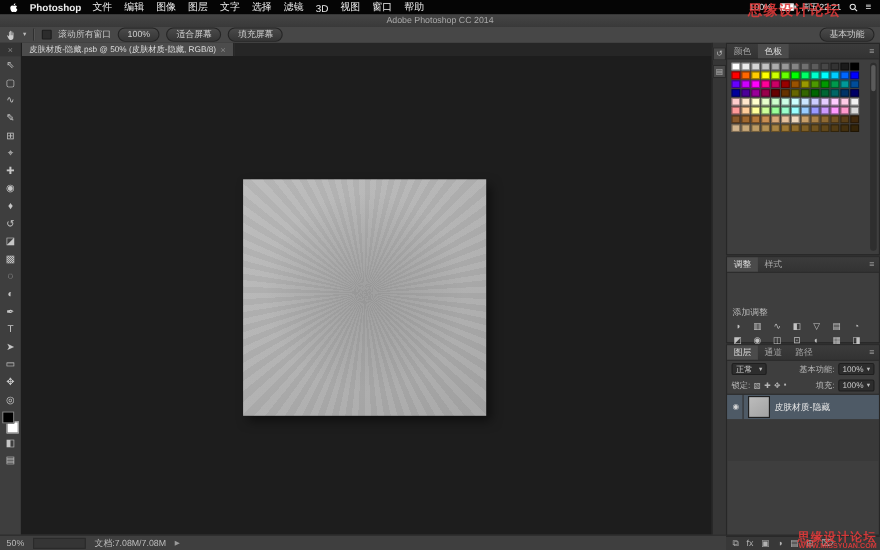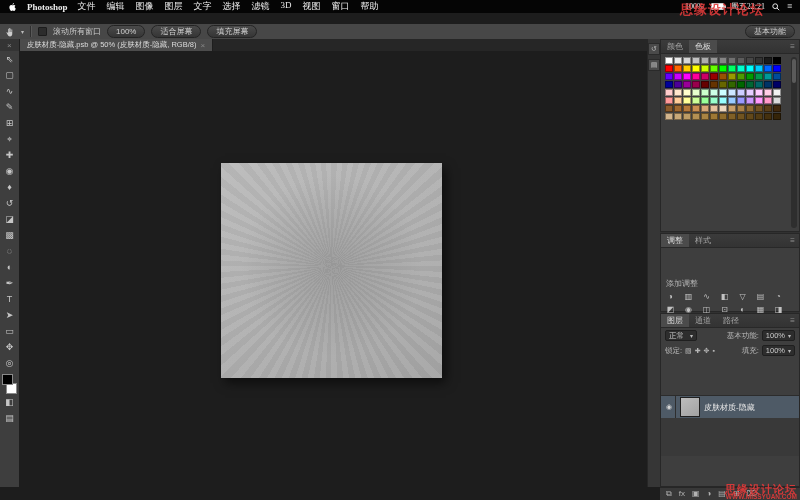--- a/index.html
+++ b/index.html
@@ -1,23 +1,23 @@
 <!DOCTYPE html>
 <html><head>
 <meta charset="utf-8">
 <style>
   html,body{margin:0;padding:0;background:#222;}
   #screen{position:relative;width:800px;height:500px;overflow:hidden;
     font-family:"Liberation Sans","DejaVu Sans",sans-serif;background:#1d1d1d;
     -webkit-font-smoothing:antialiased;}
   
   #menubar{position:absolute;left:0;top:0;right:0;height:13px;background:#050505;
-    display:flex;align-items:center;gap:10px;padding:0 8px;font-size:9px;color:#ededed;font-family:Liberation Serif, serif;}
+    display:flex;align-items:center;gap:10px;padding:0 8px;font-size:9px;color:#ededed;}
   #menubar .app-name{font-weight:bold;}
-  #menu-items{display:flex;gap:11px;}
+  #menu-items{display:flex;gap:11px;align-items:flex-end;}
   .menu-item{cursor:default;}
   .menu-right{margin-left:auto;display:flex;align-items:center;gap:7px;font-size:8px;}
   .battery{position:relative;width:11px;height:5px;border:1px solid #ccc;border-radius:1px;background:#fff;}
   .battery:after{content:"";position:absolute;right:-3px;top:1px;width:2px;height:3px;background:#ccc;}
   .nc-icon{font-size:9px;line-height:9px;}
   
   #titlebar{position:absolute;left:0;top:13px;right:0;height:11px;background:linear-gradient(#454545,#3a3a3a);
     border-bottom:1px solid #2a2a2a;text-align:center;font-size:8px;line-height:11px;color:#a9a9a9;}
   
   #optionsbar{position:absolute;left:0;top:24px;right:0;height:15px;background:#474747;
@@ -77,21 +77,21 @@
   .adj-add-label{font-size:8px;color:#b5b5b5;padding:2px 5px 0;margin-top:28px;}
   #adjustment-icons{display:flex;flex-wrap:wrap;padding:2px 3px;gap:2px 5px;}
   .adj-icon{width:13px;height:11px;font-size:8px;color:#c2c2c2;display:flex;align-items:center;justify-content:center;cursor:default;}
   
   .layer-ctrl-row{display:flex;align-items:center;gap:3px;padding:1px 4px;font-size:7.5px;color:#b8b8b8;height:13px;}
   .ps-select{display:inline-flex;align-items:center;justify-content:space-between;gap:3px;background:#2d2d2d;
     border:1px solid #1f1f1f;border-radius:2px;color:#ccc;font-size:7.5px;height:11px;padding:0 3px;box-sizing:border-box;cursor:default;}
   .mini-icon{font-size:7px;color:#b5b5b5;cursor:default;}
   #filter-icons,#lock-icons{display:flex;gap:3px;align-items:center;}
   .push-right{margin-left:auto;}
-  #layer-list{background:#393939;border-top:1px solid #2c2c2c;min-height:60px;margin-top:37px;}
+  #layer-list{background:#393939;border-top:1px solid #2c2c2c;min-height:60px;}
   .layer-row{display:flex;align-items:center;gap:4px;height:22px;padding:0 2px;cursor:default;}
   .layer-row.selected{background:#4e5a66;}
   .layer-eye{width:12px;text-align:center;font-size:7px;color:#d5d5d5;border-right:1px solid #2e2e2e;align-self:stretch;
     display:flex;align-items:center;justify-content:center;}
   .layer-thumb{width:18px;height:18px;border:1px solid #202020;
     background:linear-gradient(145deg,#bcbcbc,#a2a2a2);}
   .layer-name{font-size:8px;color:#e6e6e6;white-space:nowrap;overflow:hidden;}
   
   #statusbar-left{position:absolute;left:0;bottom:0;right:140px;height:13px;background:#3f3f3f;
     border-top:1px solid #2a2a2a;display:flex;align-items:center;gap:8px;padding:0 6px;font-size:8px;color:#bdbdbd;}
@@ -139,20 +139,23 @@
       <span style="display:flex;">
         <svg width="8" height="8" viewBox="0 0 10 10">
             <circle cx="4" cy="4" r="3" fill="none" stroke="#eee" stroke-width="1.2"></circle>
             <line x1="6.2" y1="6.2" x2="9" y2="9" stroke="#eee" stroke-width="1.2"></line>
           </svg>
       </span>
       <span class="nc-icon">≡</span>
     </div>
   </div>
 
+  <div id="titlebar">
+    <span>Adobe Photoshop CC 2014</span>
+  </div>
 
   <div id="optionsbar">
     <span style="display:flex;">
       <svg width="10" height="10" viewBox="0 0 16 16">
           <path fill="#ccc" d="M8 15c-2 0-3-1-4-3L2.5 9c-.3-.6.5-1.2 1-.7L5 10V3.5c0-.8 1.2-.8 1.2 0V8h.6V2.2c0-.8 1.2-.8 1.2 0V8h.6V3c0-.8 1.2-.8 1.2 0v5h.6V4.5c0-.8 1.2-.8 1.2 0V11c0 2.5-1.5 4-3.6 4z"></path>
         </svg>
     </span>
     <span class="caret">▾</span>
     <span class="opt-sep"></span>
     <span class="checkbox"></span>
@@ -407,20 +410,26 @@
           <div class="layer-row selected">
             <span class="layer-eye">◉</span>
             <span class="layer-thumb"></span>
             <span class="layer-name">皮肤材质-隐藏</span>
           </div>
         </div>
     </div>
 
   </div>
 
+  <div id="statusbar-left">
+    <span>50%</span>
+    <span class="status-box"></span>
+    <span>文档:7.08M/7.08M</span>
+    <span class="status-arrow">▶</span>
+  </div>
   <div id="statusbar-right">
     <span id="layers-bottom-icons" style="display:flex;gap:7px;">
         <span class="bottom-icon">⧉</span>
         <span class="bottom-icon">fx</span>
         <span class="bottom-icon">▣</span>
         <span class="bottom-icon">◑</span>
         <span class="bottom-icon">▤</span>
         <span class="bottom-icon">⊞</span>
         <span class="bottom-icon">⌦</span>
       </span>

